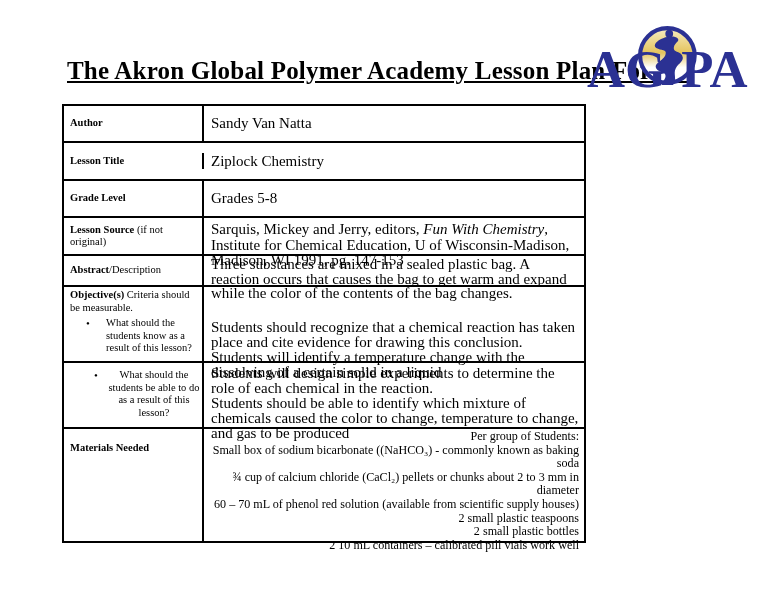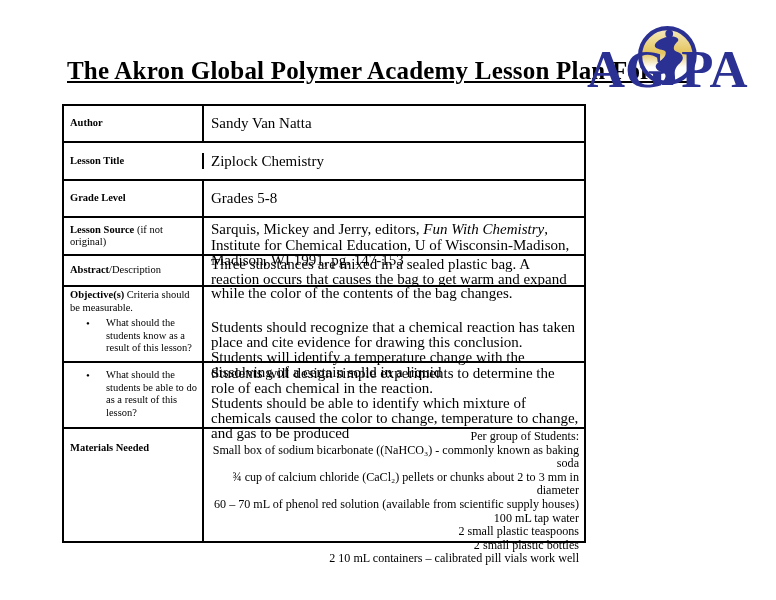--- a/index.html
+++ b/index.html
@@ -57,21 +57,21 @@
   .r-source      { height: 38px; }
   .r-abstract    { height: 31px; }
   .r-obj-know    { height: 76px; }
   .r-obj-do      { height: 66px; }
   .r-materials   { height: 114px; }
 
   .r-source .cell-value   { padding-top: 4px; line-height: 15.5px; }
   .r-abstract .cell-value { padding-top: 1px; line-height: 14.5px; }
   .r-obj-know .cell-label { padding-top: 2px; }
   .r-obj-know .cell-value { padding-top: 20px; margin-top: 13px; }
-  .r-obj-do .cell-label   { padding-top: 6px; }
+  .r-obj-do .cell-label   { padding-top: 6px; text-align: center; }
   .r-obj-do .cell-value   { padding-top: 3px; }
   .r-materials .cell-label{ padding-top: 13px; }
   .r-materials .cell-value{ padding-top: 1px; font-size: 12.1px; line-height: 13.6px; text-align: right; }
 
   
   .bullet {
     display: flex;
     margin-top: 3px;
     padding-left: 16px;
   }
@@ -181,21 +181,20 @@
 
     <div class="t-row r-materials">
       <div class="cell cell-label">
         <span class="b">Materials Needed</span>
       </div>
       <div class="cell cell-value">
         <div>Per group of Students:</div>
         <div>Small box of sodium bicarbonate ((NaHCO₃)  - commonly known as baking soda</div>
         <div>¾ cup of calcium chloride (CaCl₂) pellets or chunks about 2 to 3 mm in diameter</div>
         <div>60 – 70 mL of phenol red solution (available from scientific supply houses)</div>
-        <div>100 mL tap water</div>
         <div>2 small plastic teaspoons</div>
         <div>2 small plastic bottles</div>
         <div>2 10 mL containers – calibrated pill vials work well</div>
       </div>
     </div>
 
   </div>
 </div>
 
 </body></html>

